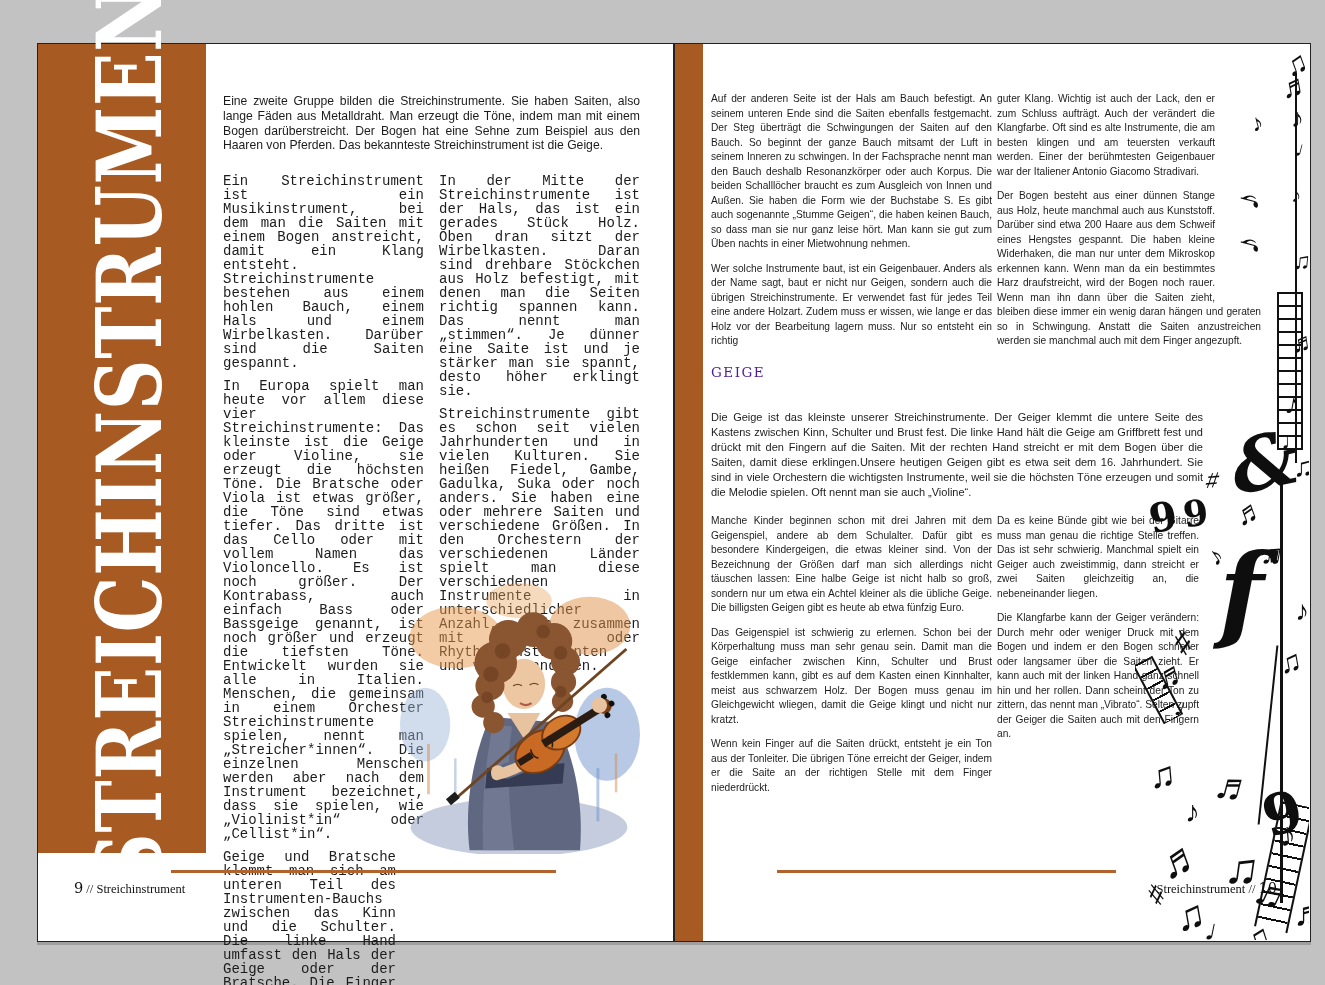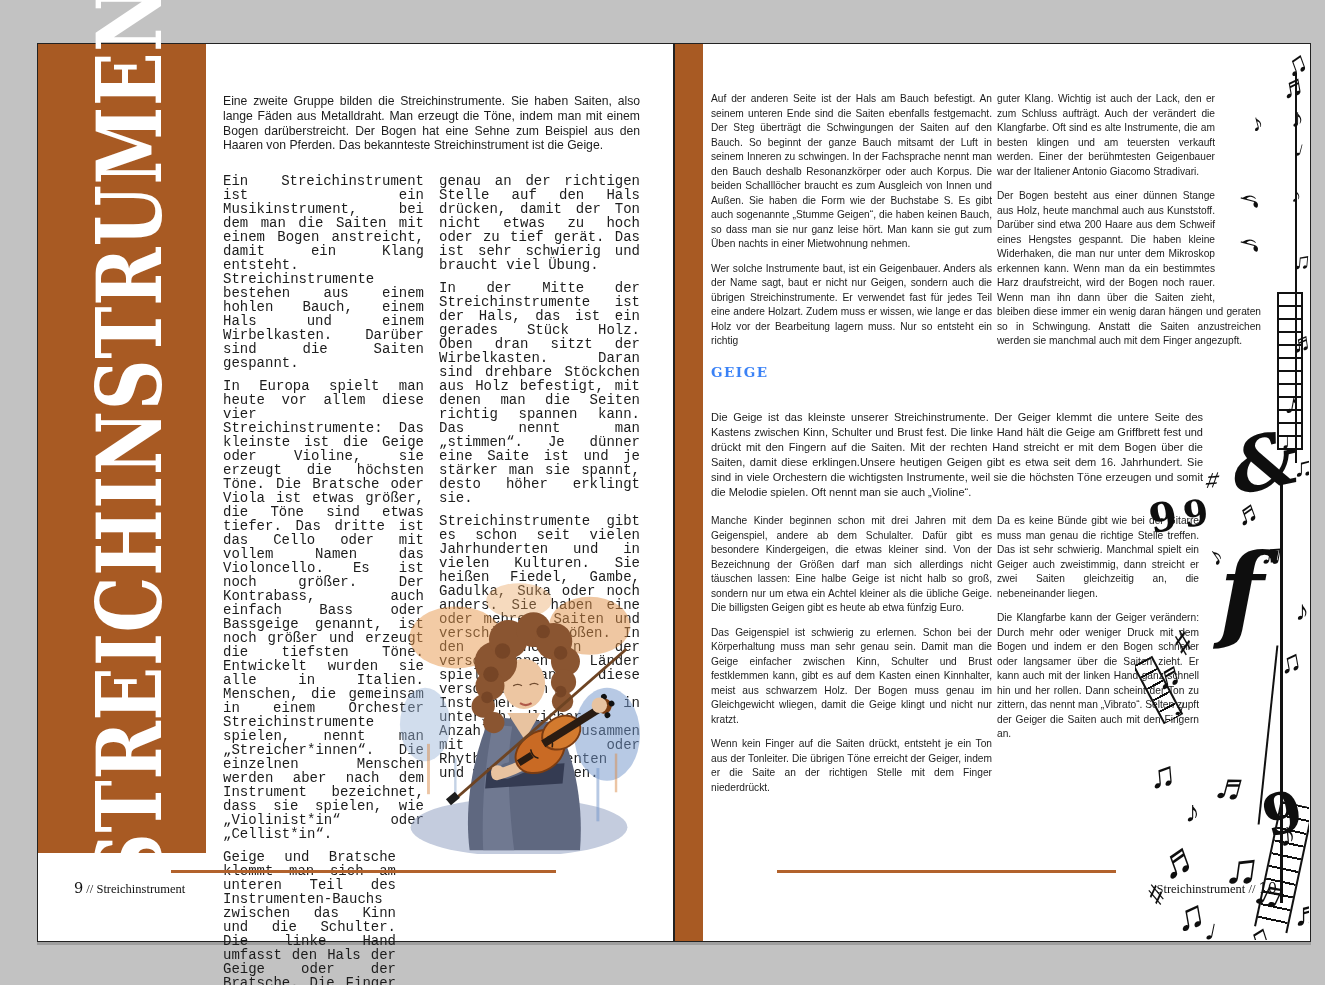--- a/index.html
+++ b/index.html
@@ -50,22 +50,22 @@
   .rcol{position:absolute;font-size:10.2px;line-height:14.5px;text-align:justify;}
   .rcol p{margin:0 0 10px 0;}
   .rcol1{left:36px;top:48px;width:281px;}
   .rcol2{left:322px;top:48px;width:264px;}
   .rcol3{left:36px;top:470px;width:281px;}
   .rcol4{left:322px;top:470px;width:264px;}
   .orn-spacer-a{float:right;width:46px;height:140px;margin-top:70px;}
   .orn-spacer-b{float:right;width:62px;height:150px;margin-top:115px;}
   .geige-heading{
     position:absolute;left:36px;top:320px;
-    font-family:"DejaVu Serif","Liberation Serif",serif;font-weight:bold;
-    font-size:13.5px;letter-spacing:1.5px;color:#3b82f6;
+    font-family:"DejaVu Serif","Liberation Serif",serif;font-weight:normal;
+    font-size:13.5px;letter-spacing:1.5px;color:#4c1d95;
   }
   .geige-intro{
     position:absolute;left:36px;top:366px;width:492px;
     font-weight:normal;font-size:11px;line-height:15px;text-align:justify;
   }
   .foot-rule-right{left:102px;width:339px;}
   .footer-right{
     position:absolute;left:322px;top:836px;width:280px;text-align:right;
     font-family:"Liberation Serif","DejaVu Serif",serif;font-size:12.5px;color:#111;
   }
@@ -98,21 +98,20 @@
   <div class="intro">Eine zweite Gruppe bilden die Streichinstrumente. Sie haben Saiten, also lange Fäden aus Metalldraht. Man erzeugt die Töne, indem man mit einem Bogen darüberstreicht. Der Bogen hat eine Sehne zum Beispiel aus den Haaren von Pferden. Das bekannteste Streichinstrument ist die Geige.</div>
 
   <div class="cols">
     <div class="col col1">
       <p>Ein Streichinstrument ist ein Musikinstrument, bei dem man die Saiten mit einem Bogen anstreicht, damit ein Klang entsteht. Streichinstrumente bestehen aus einem hohlen Bauch, einem Hals und einem Wirbelkasten. Darüber sind die Saiten gespannt.</p>
       <p>In Europa spielt man heute vor allem diese vier Streichinstrumente: Das kleinste ist die Geige oder Violine, sie erzeugt die höchsten Töne. Die Bratsche oder Viola ist etwas größer, die Töne sind etwas tiefer. Das dritte ist das Cello oder mit vollem Namen das Violoncello. Es ist noch größer. Der Kontrabass, auch einfach Bass oder Bassgeige genannt, ist noch größer und erzeugt die tiefsten Töne. Entwickelt wurden sie alle in Italien. Menschen, die gemeinsam in einem Orchester Streichinstrumente spielen, nennt man „Streicher*innen“. Die einzelnen Menschen werden aber nach dem Instrument bezeichnet, dass sie spielen, wie „Violinist*in“ oder „Cellist*in“.</p>
       <p>Geige und Bratsche klemmt man sich am unteren Teil des Instrumenten-Bauchs zwischen das Kinn und die Schulter. Die linke Hand umfasst den Hals der Geige oder der Bratsche. Die Finger drücken auf die Saiten, damit verschieden hohe Töne entstehen. Die rechte Hand führt den Bogen über die Saiten, damit die Töne entstehen. Die Bratsche ist fast gleich, aber etwas größer. Ihre Töne sind tiefer. Beim Cello sitzt der Spieler auf einem Stuhl. Das Cello steht auf einer Spitze auf dem Boden zwischen seinen Knien. Der Kontrabass wird meist im Stehen gespielt.</p>
       <p>Im Unterschied etwa zur Gitarre haben unsere Streichinstrumente keine Bünde. Das sind die Erhöhungen, die genau an der richtigen Stelle unter den Saiten liegen. Man sich also bei den Streichinstrumenten die Saite</p>
     </div>
     <div class="col col2">
-      <p>genau an der richtigen Stelle auf den Hals drücken, damit der Ton nicht etwas zu hoch oder zu tief gerät. Das ist sehr schwierig und braucht viel Übung.</p>
       <p>In der Mitte der Streichinstrumente ist der Hals, das ist ein gerades Stück Holz. Oben dran sitzt der Wirbelkasten. Daran sind drehbare Stöckchen aus Holz befestigt, mit denen man die Seiten richtig spannen kann. Das nennt man „stimmen“. Je dünner eine Saite ist und je stärker man sie spannt, desto höher erklingt sie.</p>
       <p>Streichinstrumente gibt es schon seit vielen Jahrhunderten und in vielen Kulturen. Sie heißen Fiedel, Gambe, Gadulka, Suka oder noch anders. Sie haben eine oder mehrere Saiten und verschiedene Größen. In den Orchestern der verschiedenen Länder spielt man diese verschiedenen Instrumente in unterschiedlicher Anzahl, auch zusammen mit Blas- oder Rhythmusinstrumenten und vielen anderen.</p>
     </div>
   </div>
 
   <svg class="violinist" viewBox="0 0 250 290" xmlns="http://www.w3.org/2000/svg">
     <ellipse cx="60" cy="70" rx="48" ry="32" fill="#e8984c" opacity="0.5"></ellipse>
     <ellipse cx="198" cy="58" rx="42" ry="30" fill="#df8f45" opacity="0.5"></ellipse>
     <ellipse cx="125" cy="32" rx="34" ry="18" fill="#e8a35c" opacity="0.4"></ellipse>
     <ellipse cx="216" cy="170" rx="34" ry="48" fill="#6f94c9" opacity="0.5"></ellipse>

